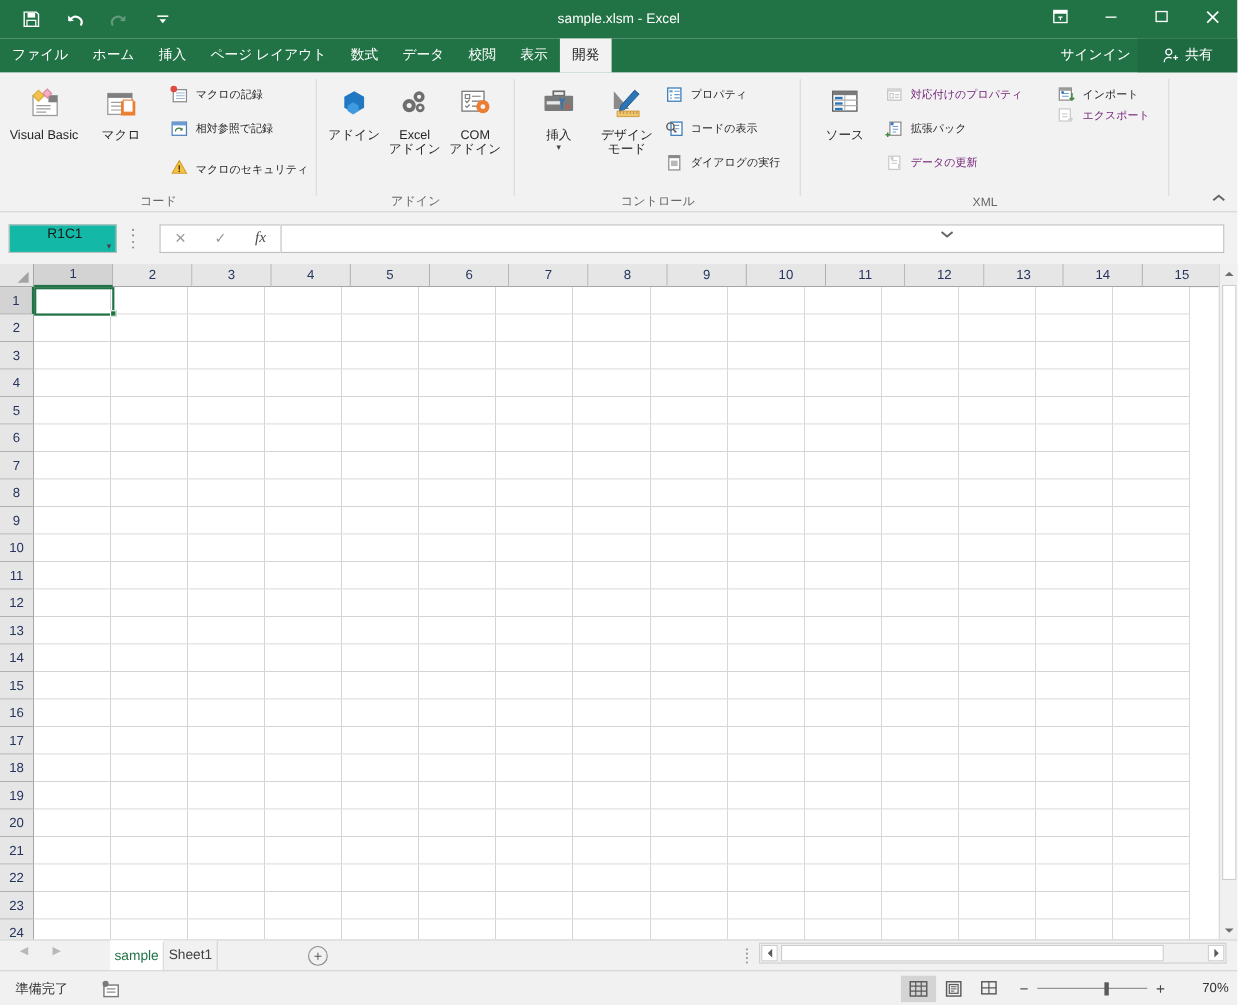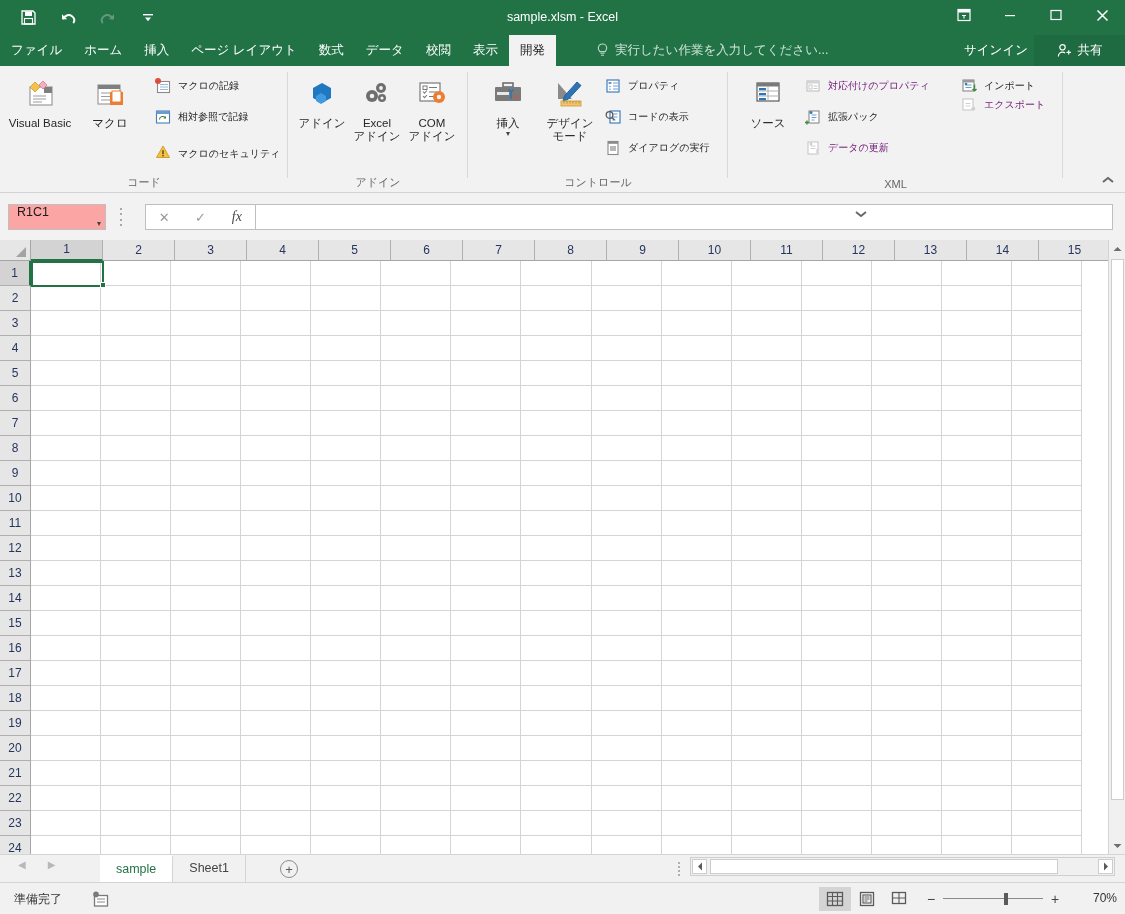--- a/index.html
+++ b/index.html
@@ -84,21 +84,21 @@
   .smbtn .ico { width:18px; height:18px; display:flex; align-items:center; justify-content:center; }
   .ribbon-collapse {
     position:absolute; right:8px; bottom:4px; width:18px; height:16px;
     display:flex; align-items:center; justify-content:center; color:#666;
   }
 
   
   .fbar { position:absolute; left:0; top:194px; width:1125px; height:46px; background:#f2f2f2; }
   .namebox {
     position:absolute; left:8px; top:10px; width:98px; height:26px;
-    background:#fca5a5; border:1px solid #bfbfbf; display:flex; align-items:flex-start;
+    background:#14b8a6; border:1px solid #bfbfbf; display:flex; align-items:center;
     padding:0 4px 0 8px; font-size:12.5px; color:#1a1a1a;flex-direction:column;
   }
   .namebox .nb-caret { margin-left:auto; font-size:8px; color:#444; }
   .fb-grip { position:absolute; left:118px; top:14px; width:5px; height:18px;
              display:flex; flex-direction:column; justify-content:space-between; align-items:center; }
   .fb-grip i { width:2px; height:2px; background:#909090; display:block; border-radius:50%; }
   .fb-actions {
     position:absolute; left:145px; top:10px; width:110px; height:26px;
     background:#ffffff; border:1px solid #bfbfbf; border-right:none;
     display:flex; align-items:center;
@@ -153,21 +153,21 @@
   .vsb .arrow { position:absolute; left:0; width:17px; height:17px; background:#f0f0f0;
                 display:flex; align-items:center; justify-content:center; color:#6e6e6e; font-size:8px; }
   .vsb .arrow.up { top:0; } .vsb .arrow.down { bottom:0; }
   .vsb .thumb { position:absolute; left:2px; top:19px; width:13px; height:541px; background:#ffffff; border:1px solid #cdcdcd; }
 
   
   .sheetbar { position:absolute; left:0; top:854px; width:1125px; height:28px; background:#f1f1f1; border-top:1px solid #d4d4d4; }
   .navarrows { position:absolute; left:18px; top:4px; display:flex; gap:22px; color:#b8b8b8; font-size:10px; }
   .stabs { position:absolute; left:100px; top:0; display:flex; height:28px; align-items:stretch; }
   .stab {
-    padding:0 16px; height:28px; line-height:27px; font-size:12.5px; color:#444444;
+    padding:0 4px; height:28px; line-height:27px; font-size:12.5px; color:#444444;
     background:#f1f1f1; border-right:1px solid #d4d4d4; white-space:nowrap;
   }
   .stab.active { background:#ffffff; color:#217346; border-top:2px solid #ffffff; line-height:25px; font-weight:normal; }
   .addsheet { position:absolute; left:280px; top:5px; width:18px; height:18px;
               border:1px solid #8c8c8c; border-radius:50%; color:#5a5a5a;
               display:flex; align-items:center; justify-content:center; font-size:13px; line-height:1; }
   .hsb-grip { position:absolute; left:676px; top:862px; width:5px; height:14px;
               display:flex; flex-direction:column; justify-content:space-between; align-items:center; }
   .hsb-grip i { width:2px; height:2px; background:#9a9a9a; border-radius:50%; display:block; }
   .hsb { position:absolute; left:690px; top:857px; width:425px; height:19px; background:#f0f0f0; border:1px solid #cfcfcf; }
@@ -258,27 +258,20 @@
       <div class="tab">ホーム</div>
       <div class="tab">挿入</div>
       <div class="tab">ページ レイアウト</div>
       <div class="tab">数式</div>
       <div class="tab">データ</div>
       <div class="tab">校閲</div>
       <div class="tab">表示</div>
       <div class="tab active">開発</div>
     </div>
 
-    <div class="tellme">
-      <svg width="13" height="15" viewBox="0 0 13 15">
-          <path d="M6.5 1C4 1 2.3 2.8 2.3 5c0 1.7 1 2.6 1.5 3.6h5.4C9.7 7.6 10.7 6.7 10.7 5 10.7 2.8 9 1 6.5 1z" fill="none" stroke="#bcd6c6" stroke-width="1.1"></path>
-          <path d="M4.4 10.2h4.2M5 12.2h3" stroke="#bcd6c6" stroke-width="1.1"></path>
-        </svg>
-      <span>実行したい作業を入力してください...</span>
-    </div>
 
     <div class="signin">サインイン</div>
 
     <div class="share">
       <svg width="16" height="15" viewBox="0 0 16 15">
           <circle cx="5.5" cy="4.3" r="2.7" fill="none" stroke="#fff" stroke-width="1.2"></circle>
           <path d="M1.4 13.5c0-2.6 1.8-4.3 4.1-4.3 1 0 1.9.3 2.6.8" fill="none" stroke="#fff" stroke-width="1.2"></path>
           <path d="M11.7 7.2v4.4M9.5 9.4h4.4" stroke="#fff" stroke-width="1.2"></path>
         </svg>
       <span>共有</span>

